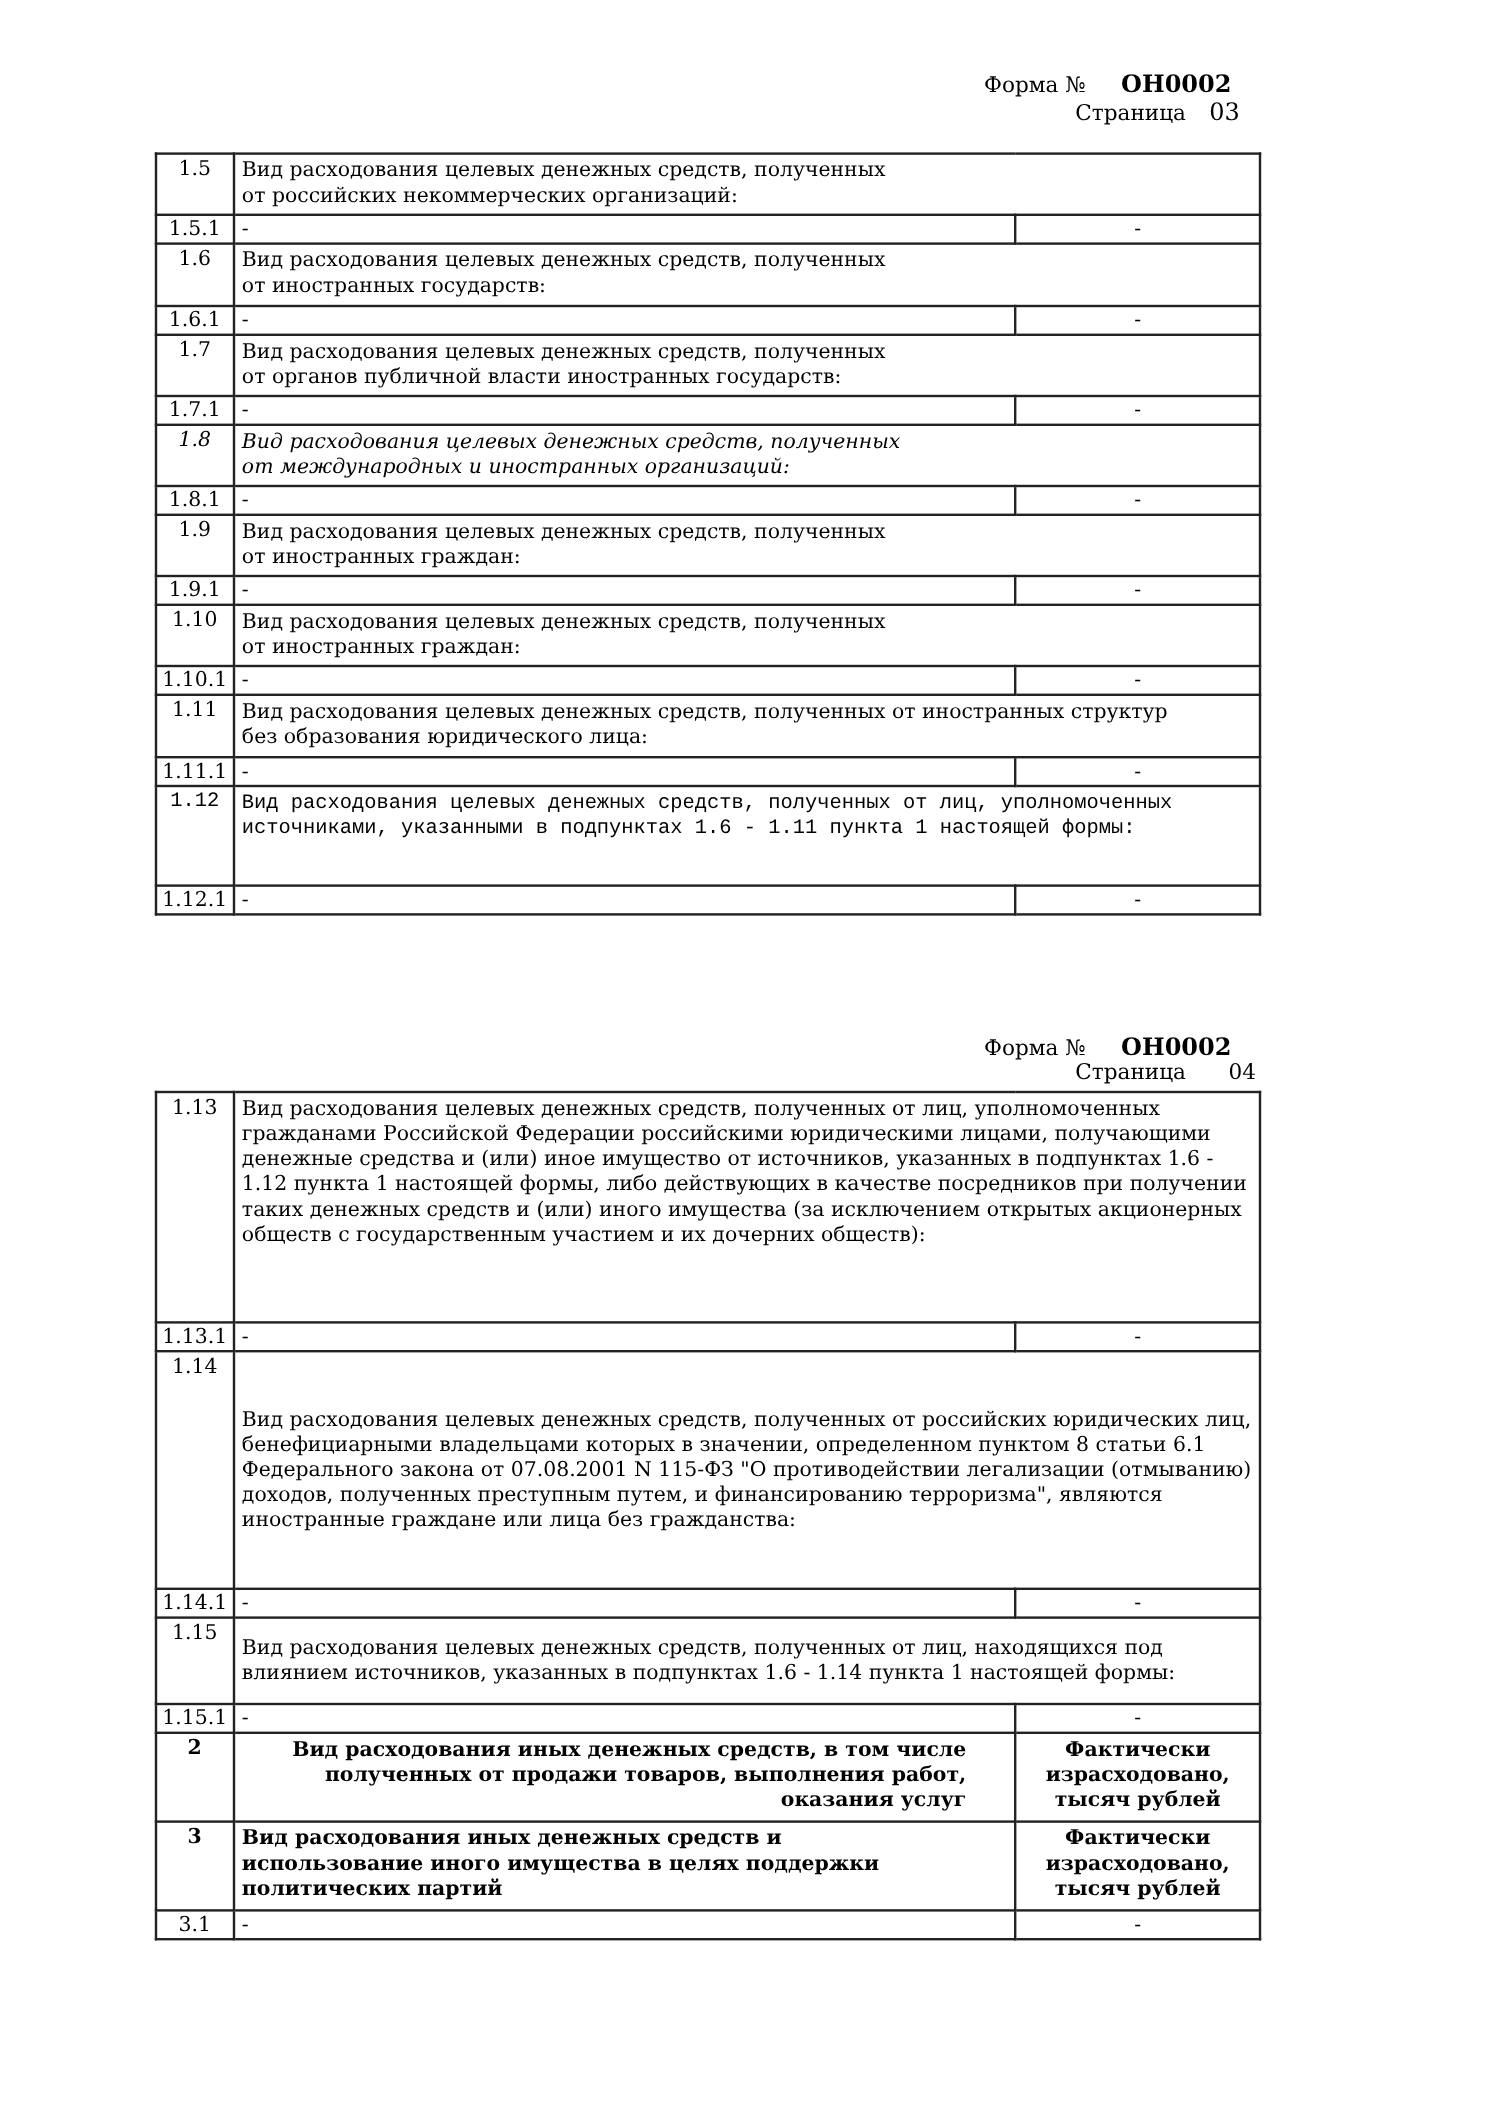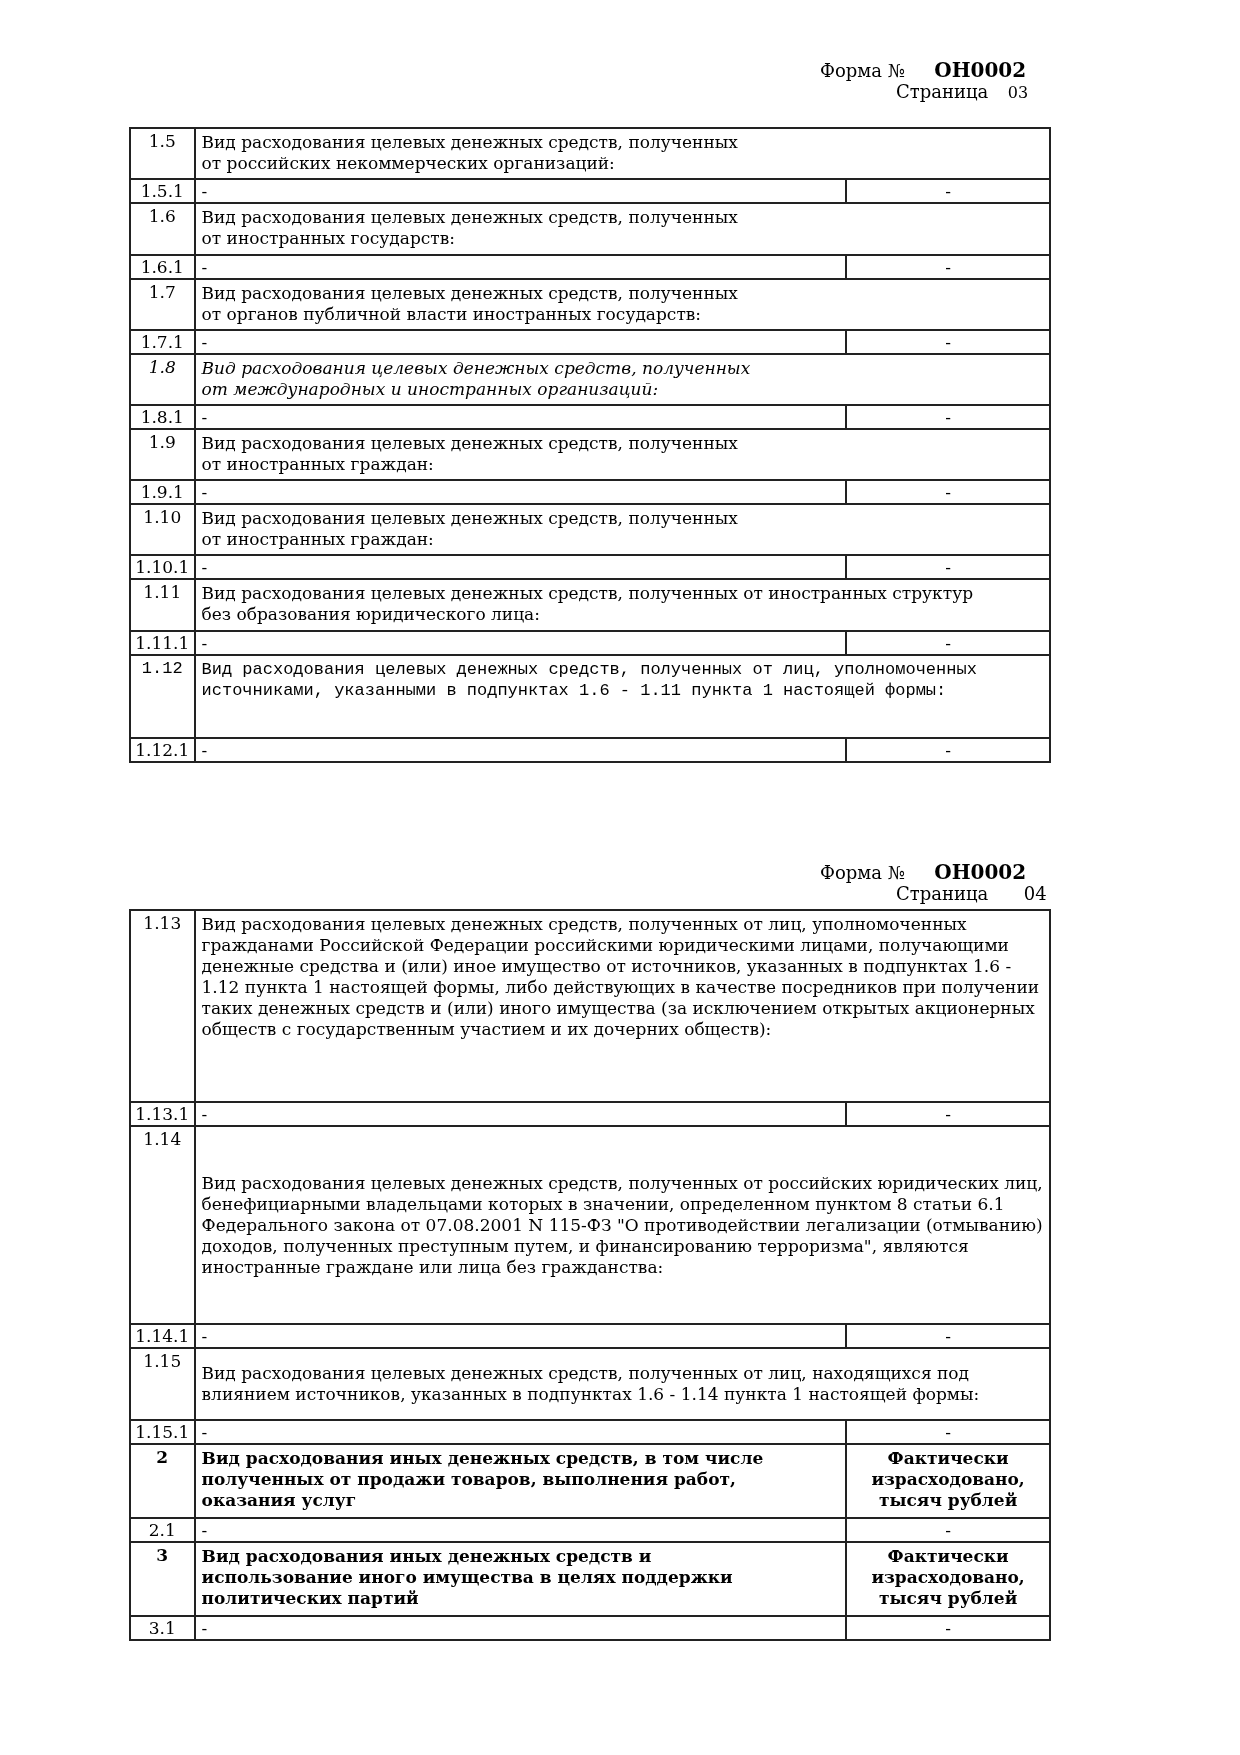--- a/index.html
+++ b/index.html
@@ -15,21 +15,21 @@
 </head>
 <body>
 
 <div style="position:absolute; left:820px; top:58px; width:260px;">
   <div style="position:absolute; left:0; top:0; white-space:nowrap;">
     <span class="lbl" style="font-size:18px;">Форма №</span>
     <span style="font-weight:bold; font-size:20px; margin-left:24px;">ОН0002</span>
   </div>
   <div style="position:absolute; left:76px; top:23px; white-space:nowrap;">
     <span style="font-size:18px;">Страница</span>
-    <span style="font-size:16px; margin-left:14px;">03</span>
+    <span style="font-size:20px; margin-left:14px;">03</span>
   </div>
 </div>
 
 <table style="top:127px;">
   <colgroup>
       <col style="width:64px">
       <col style="width:646px">
       <col style="width:202px">
     </colgroup>
   <tbody>
@@ -156,27 +156,22 @@
     <td class="num">1.15</td>
     <td class="txt" colspan="2" style="vertical-align:middle;">Вид расходования целевых денежных средств, полученных от лиц, находящихся под влиянием источников, указанных в подпунктах 1.6 - 1.14 пункта 1 настоящей формы:</td>
   </tr>
   <tr class="sub">
     <td class="num">1.15.1</td>
     <td>-</td>
     <td class="val">-</td>
   </tr>
   <tr style="height:74px;">
     <td class="num bold">2</td>
-    <td class="txt bold" style="padding-right:24px;">Вид расходования иных денежных средств, в том числе полученных от продажи товаров, выполнения работ, оказания услуг</td>
+    <td class="txt bold" style="padding-right:40px;text-align:right;">Вид расходования иных денежных средств, в том числе полученных от продажи товаров, выполнения работ, оказания услуг</td>
     <td class="val bold" style="padding-top:3px;">Фактически израсходовано, тысяч рублей</td>
-  </tr>
-  <tr class="sub">
-    <td class="num">2.1</td>
-    <td>-</td>
-    <td class="val">-</td>
   </tr>
   <tr style="height:74px;">
     <td class="num bold">3</td>
     <td class="txt bold" style="padding-right:40px;">Вид расходования иных денежных средств и использование иного имущества в целях поддержки политических партий</td>
     <td class="val bold" style="padding-top:3px;">Фактически израсходовано, тысяч рублей</td>
   </tr>
   <tr class="sub">
     <td class="num">3.1</td>
     <td>-</td>
     <td class="val">-</td>

